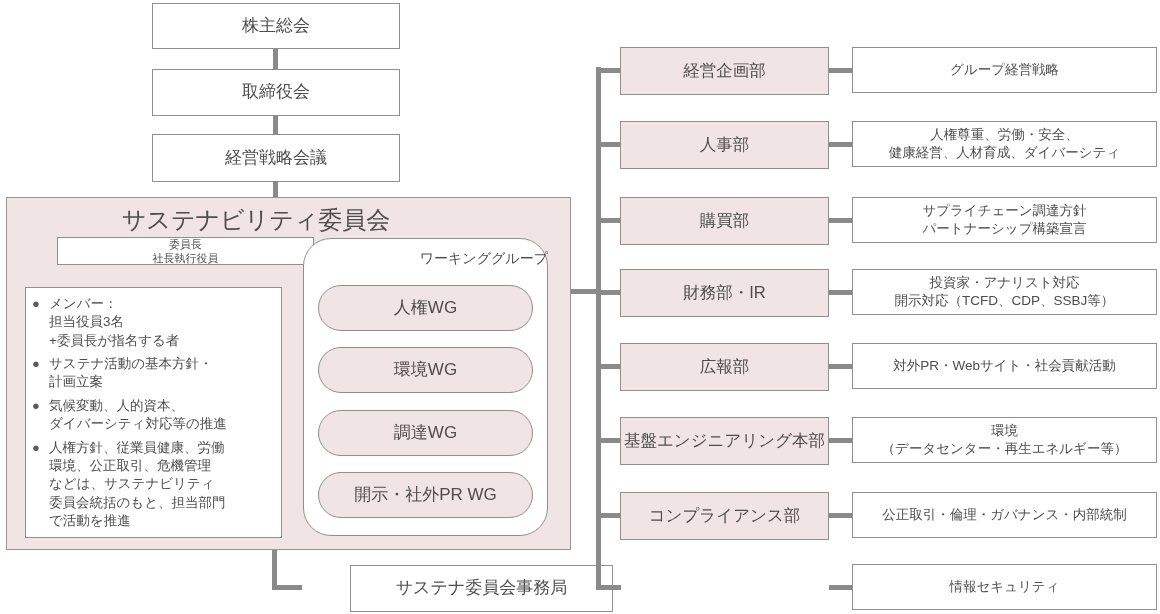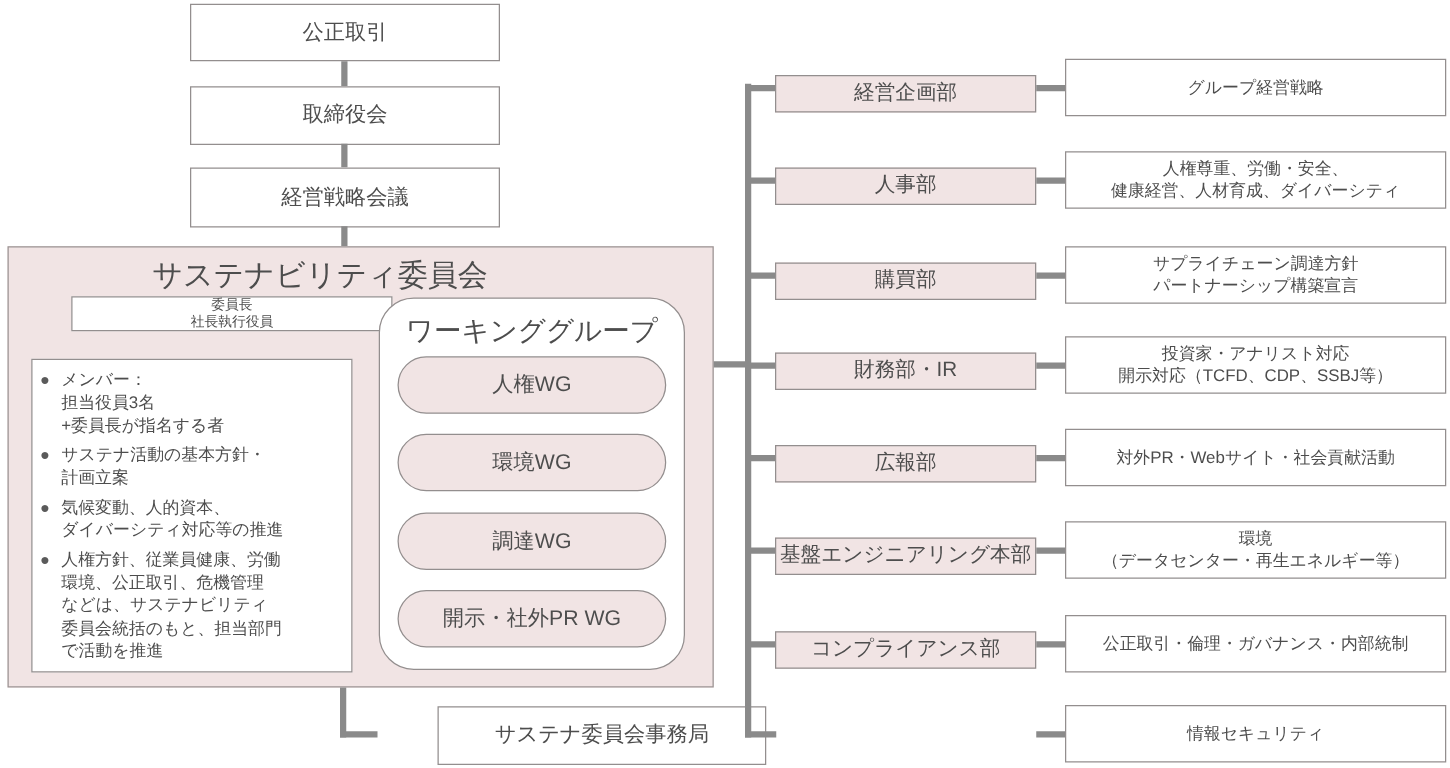--- a/index.html
+++ b/index.html
@@ -28,39 +28,39 @@
   #committee{left:6px;top:197px;width:565px;height:353px;background:#f1e4e4;border:1.5px solid #9b9494;position:absolute;box-sizing:border-box;}
   #committee-title{position:absolute;left:6px;top:204px;width:500px;text-align:center;font-size:24px;}
   #chair{left:25px;top:237px;width:257px;height:28px;font-size:11px;margin-left:32px;}
   #notes{left:25px;top:287px;width:257px;height:251px;flex-direction:column;align-items:flex-start;justify-content:flex-start;padding:7px 4px 6px 6px;font-size:13.5px;text-align:left;}
   .note{display:flex;margin-bottom:5px;}
   .note .marker{flex:0 0 17px;font-size:13px;line-height:1.38;color:#5a5a5a;}
   .note .note-text{white-space:pre-line;line-height:1.36;}
 
   
   #wg-panel{left:303px;top:238px;width:245px;height:298px;border-radius:28px;position:absolute;box-sizing:border-box;border:1.5px solid #938e8e;background:#fff;}
-  #wg-title{position:absolute;left:303px;top:250px;width:245px;text-align:center;font-size:22px;}
+  #wg-title{position:absolute;left:303px;top:250px;width:245px;text-align:right;font-size:14px;}
   .pill{left:318px;width:215px;height:46px;border-radius:23px;font-size:17px;}
 
   
   #secretariat{left:302px;top:565px;width:263px;height:47px;font-size:17px;margin-left:48px;}
 
   
   .dept-row{position:absolute;left:596px;width:561px;height:46px;}
   .dept-row .stub1{position:absolute;left:0;top:20.5px;width:25px;height:5px;background:#8a8a8a;}
   .dept-row .stub2{position:absolute;left:233px;top:20.5px;width:23px;height:5px;background:#8a8a8a;}
-  .dept-row .name{left:24px;width:209px;height:30px;font-size:16.5px;white-space:nowrap;margin-top:13px;}
+  .dept-row .name{left:24px;width:209px;height:48px;font-size:16.5px;white-space:nowrap;}
   .dept-row .desc{left:256px;width:305px;height:46px;font-size:13.5px;}
 </style>
 </head>
 <body>
 
 <div id="stage">
 
-  <div class="box gov" style="top:3px;height:46px">公正取引</div>
+  <div class="box gov" style="top:3px;height:46px">株主総会</div>
   <div class="line" style="left:273px;top:49px;width:5px;height:20px"></div>
   <div class="box gov" style="top:69px;height:47px">取締役会</div>
   <div class="line" style="left:273px;top:115px;width:5px;height:19px"></div>
   <div class="box gov" style="top:134px;height:48px">経営戦略会議</div>
   <div class="line" style="left:273px;top:181px;width:5px;height:16px"></div>
 
   <div id="committee"></div>
   <div id="committee-title">サステナビリティ委員会</div>
 
   <div class="box ml" id="chair">委員長

